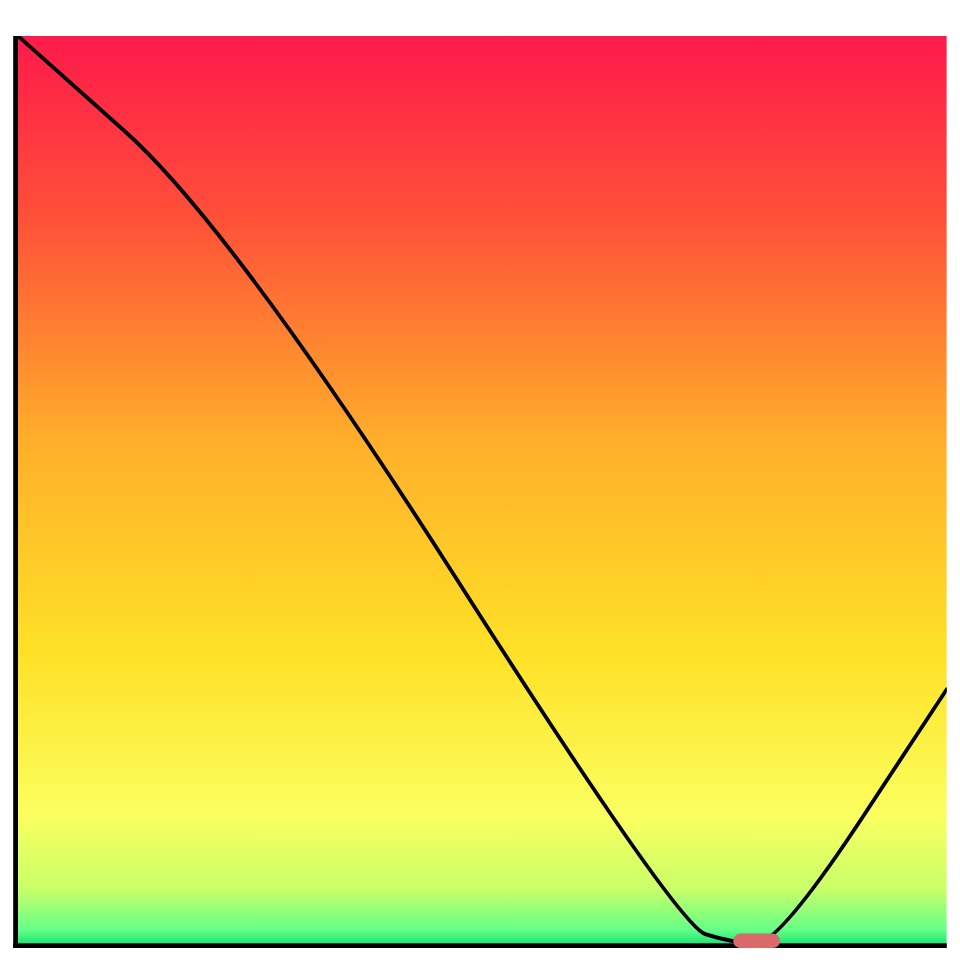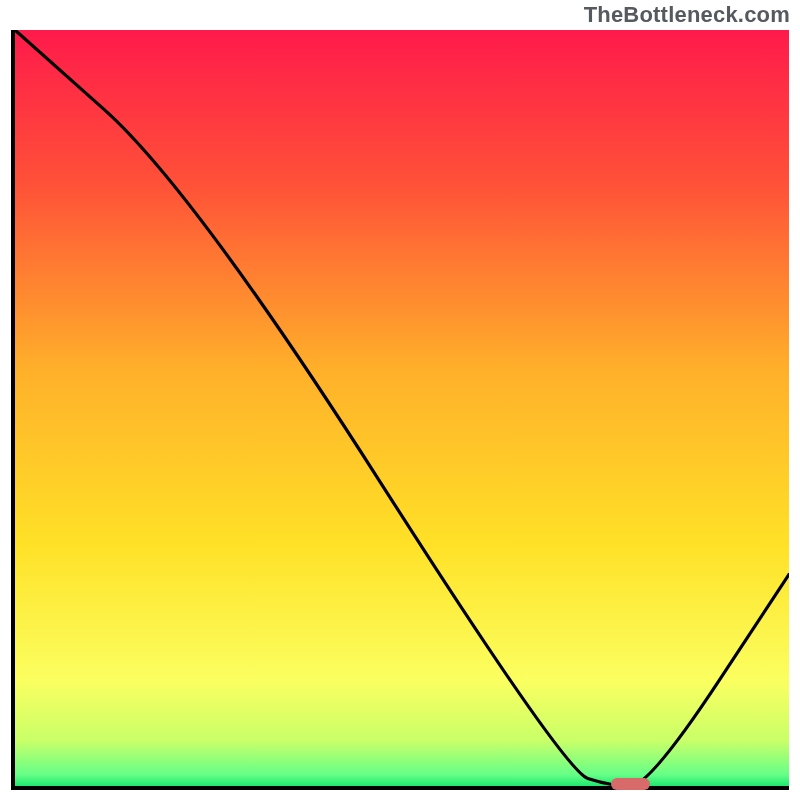--- a/index.html
+++ b/index.html
@@ -52,21 +52,20 @@
     background: #d86b6a;
     border-radius: 6px;
     z-index: 3;
   }
 </style>
 </head>
 <body>
 
 <div class="frame">
 
-  <div class="watermark">TheBottleneck.com</div>
 
   <div class="plot-outer"></div>
 
   <svg class="plot" viewBox="0 0 774 756" preserveAspectRatio="none">
     <defs>
       <linearGradient id="bg-grad" x1="0" y1="0" x2="0" y2="1">
       <stop offset="0%" stop-color="#ff1a4b"></stop>
           <stop offset="20%" stop-color="#ff5038"></stop>
           <stop offset="45%" stop-color="#ffb02a"></stop>
           <stop offset="68%" stop-color="#ffe127"></stop>

